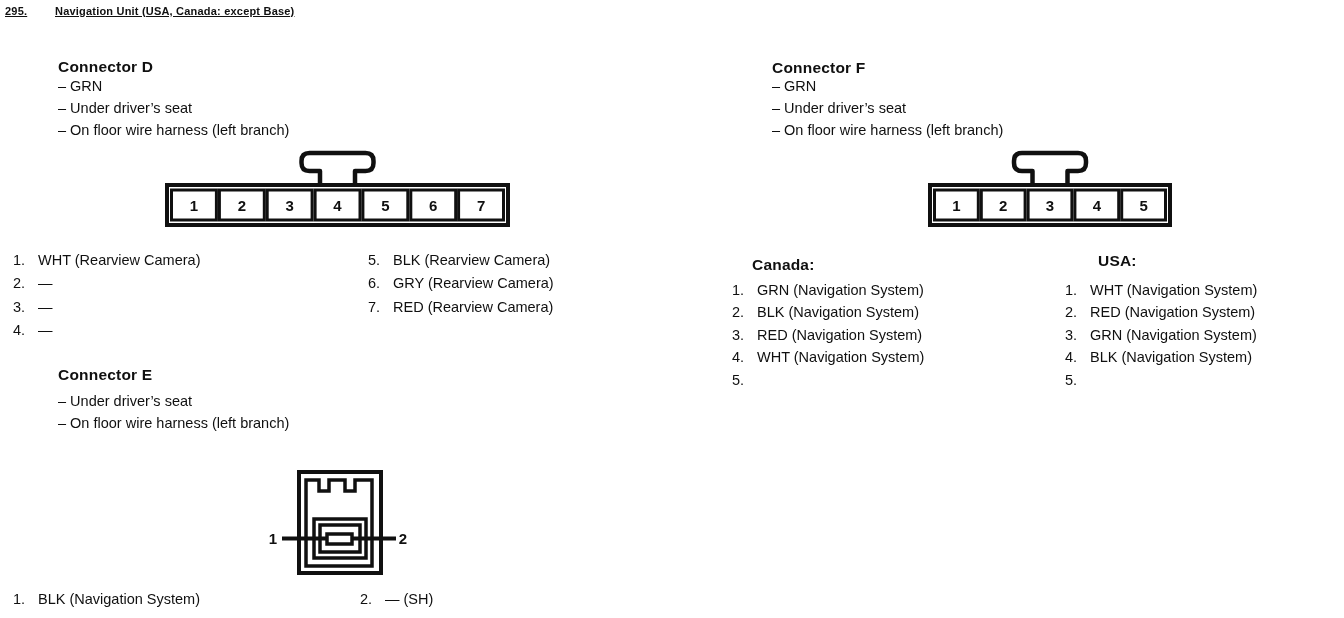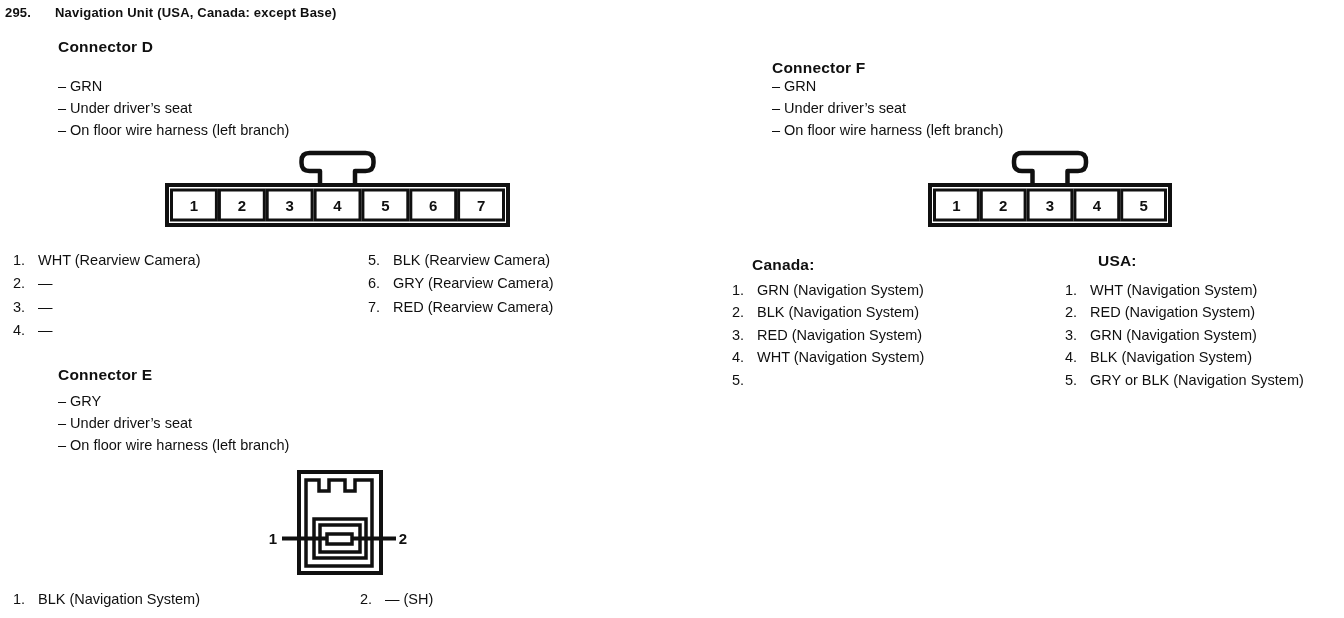--- a/index.html
+++ b/index.html
@@ -5,21 +5,21 @@
   html,body{margin:0;padding:0;}
   body{
     width:1344px;height:618px;
     background:#ffffff;
     font-family:"Liberation Sans", sans-serif;
     color:#101010;
     position:relative;
     overflow:hidden;
   }
   .abs{position:absolute;}
-  .sec-title{font-size:13px;font-weight:bold;letter-spacing:.2px;}
+  .sec-title{font-size:11px;font-weight:bold;letter-spacing:.2px;text-decoration:underline;}
   .conn-title{font-size:15.5px;font-weight:bold;letter-spacing:.2px;}
   .sub-title{font-size:15.5px;font-weight:bold;letter-spacing:.2px;}
   .notes{font-size:14.5px;}
   .notes .note-line{height:22px;}
   .pincol .row{display:flex;align-items:flex-start;font-size:14.5px;}
   .rows23 .row{height:23.3px;}
   .rows22 .row{height:22.4px;}
   .row .n{width:25px;flex:0 0 25px;}
   .row .d{white-space:nowrap;}
   svg.diagram{overflow:visible;}
@@ -27,21 +27,21 @@
     font-family:"Liberation Sans", sans-serif;
     font-weight:bold;font-size:15px;fill:#101010;
   }
 </style>
 </head>
 <body>
 
 <span class="abs sec-title" style="left:5px;top:5px;">295.</span>
 <span class="abs sec-title" style="left:55px;top:5px;">Navigation Unit (USA, Canada: except Base)</span>
 
-<div class="abs conn-title" style="left:58px;top:38px;">Connector D</div>
+<div class="abs conn-title" style="left:58px;top:58px;">Connector D</div>
 
 <div class="abs notes" style="left:58px;top:78px;">
   <div class="note-line">– GRN</div>
   <div class="note-line">– Under driver’s seat</div>
   <div class="note-line">– On floor wire harness (left branch)</div>
 </div>
 
 <svg class="abs diagram" style="left:160px;top:147px;" width="355" height="86" viewBox="0 0 355 86">
   <path d="M160 42 V24 H149.5 Q141.5 24 141.5 16 V14 Q141.5 6 149.5 6 H205.5 Q213.5 6 213.5 14 V16 Q213.5 24 205.5 24 H195 V42 Z" fill="#ffffff" stroke="#101010" stroke-width="4.5" stroke-linejoin="round"></path>
   <rect x="7" y="38" width="341" height="40" fill="#ffffff" stroke="#101010" stroke-width="4"></rect>
@@ -91,21 +91,20 @@
   </div>
   <div class="row">
     <span class="n">7.</span>
     <span class="d">RED (Rearview Camera)</span>
   </div>
 </div>
 
 <div class="abs conn-title" style="left:58px;top:366px;">Connector E</div>
 
 <div class="abs notes" style="left:58px;top:393px;">
-  <div class="note-line">– GRY</div>
   <div class="note-line">– Under driver’s seat</div>
   <div class="note-line">– On floor wire harness (left branch)</div>
 </div>
 
 <svg class="abs diagram" style="left:258px;top:464px;" width="160" height="118" viewBox="0 0 160 118">
   <rect x="41" y="8" width="82" height="101" fill="#ffffff" stroke="#101010" stroke-width="4"></rect>
   <path d="M48 102 V16 H61 V27 H71 V16 H87 V27 H97 V16 H114 V102 Z" fill="none" stroke="#101010" stroke-width="3.5"></path>
   <rect x="56" y="55" width="52" height="39" fill="none" stroke="#101010" stroke-width="3.5"></rect>
   <rect x="62" y="61" width="40" height="27" fill="none" stroke="#101010" stroke-width="3.5"></rect>
   <line x1="24" y1="74.5" x2="138" y2="74.5" stroke="#101010" stroke-width="4"></line>
@@ -188,15 +187,14 @@
   <div class="row">
     <span class="n">3.</span>
     <span class="d">GRN (Navigation System)</span>
   </div>
   <div class="row">
     <span class="n">4.</span>
     <span class="d">BLK (Navigation System)</span>
   </div>
   <div class="row">
     <span class="n">5.</span>
-    <span class="d">GRY or BLK (Navigation System)</span>
   </div>
 </div>
 
 </body></html>

